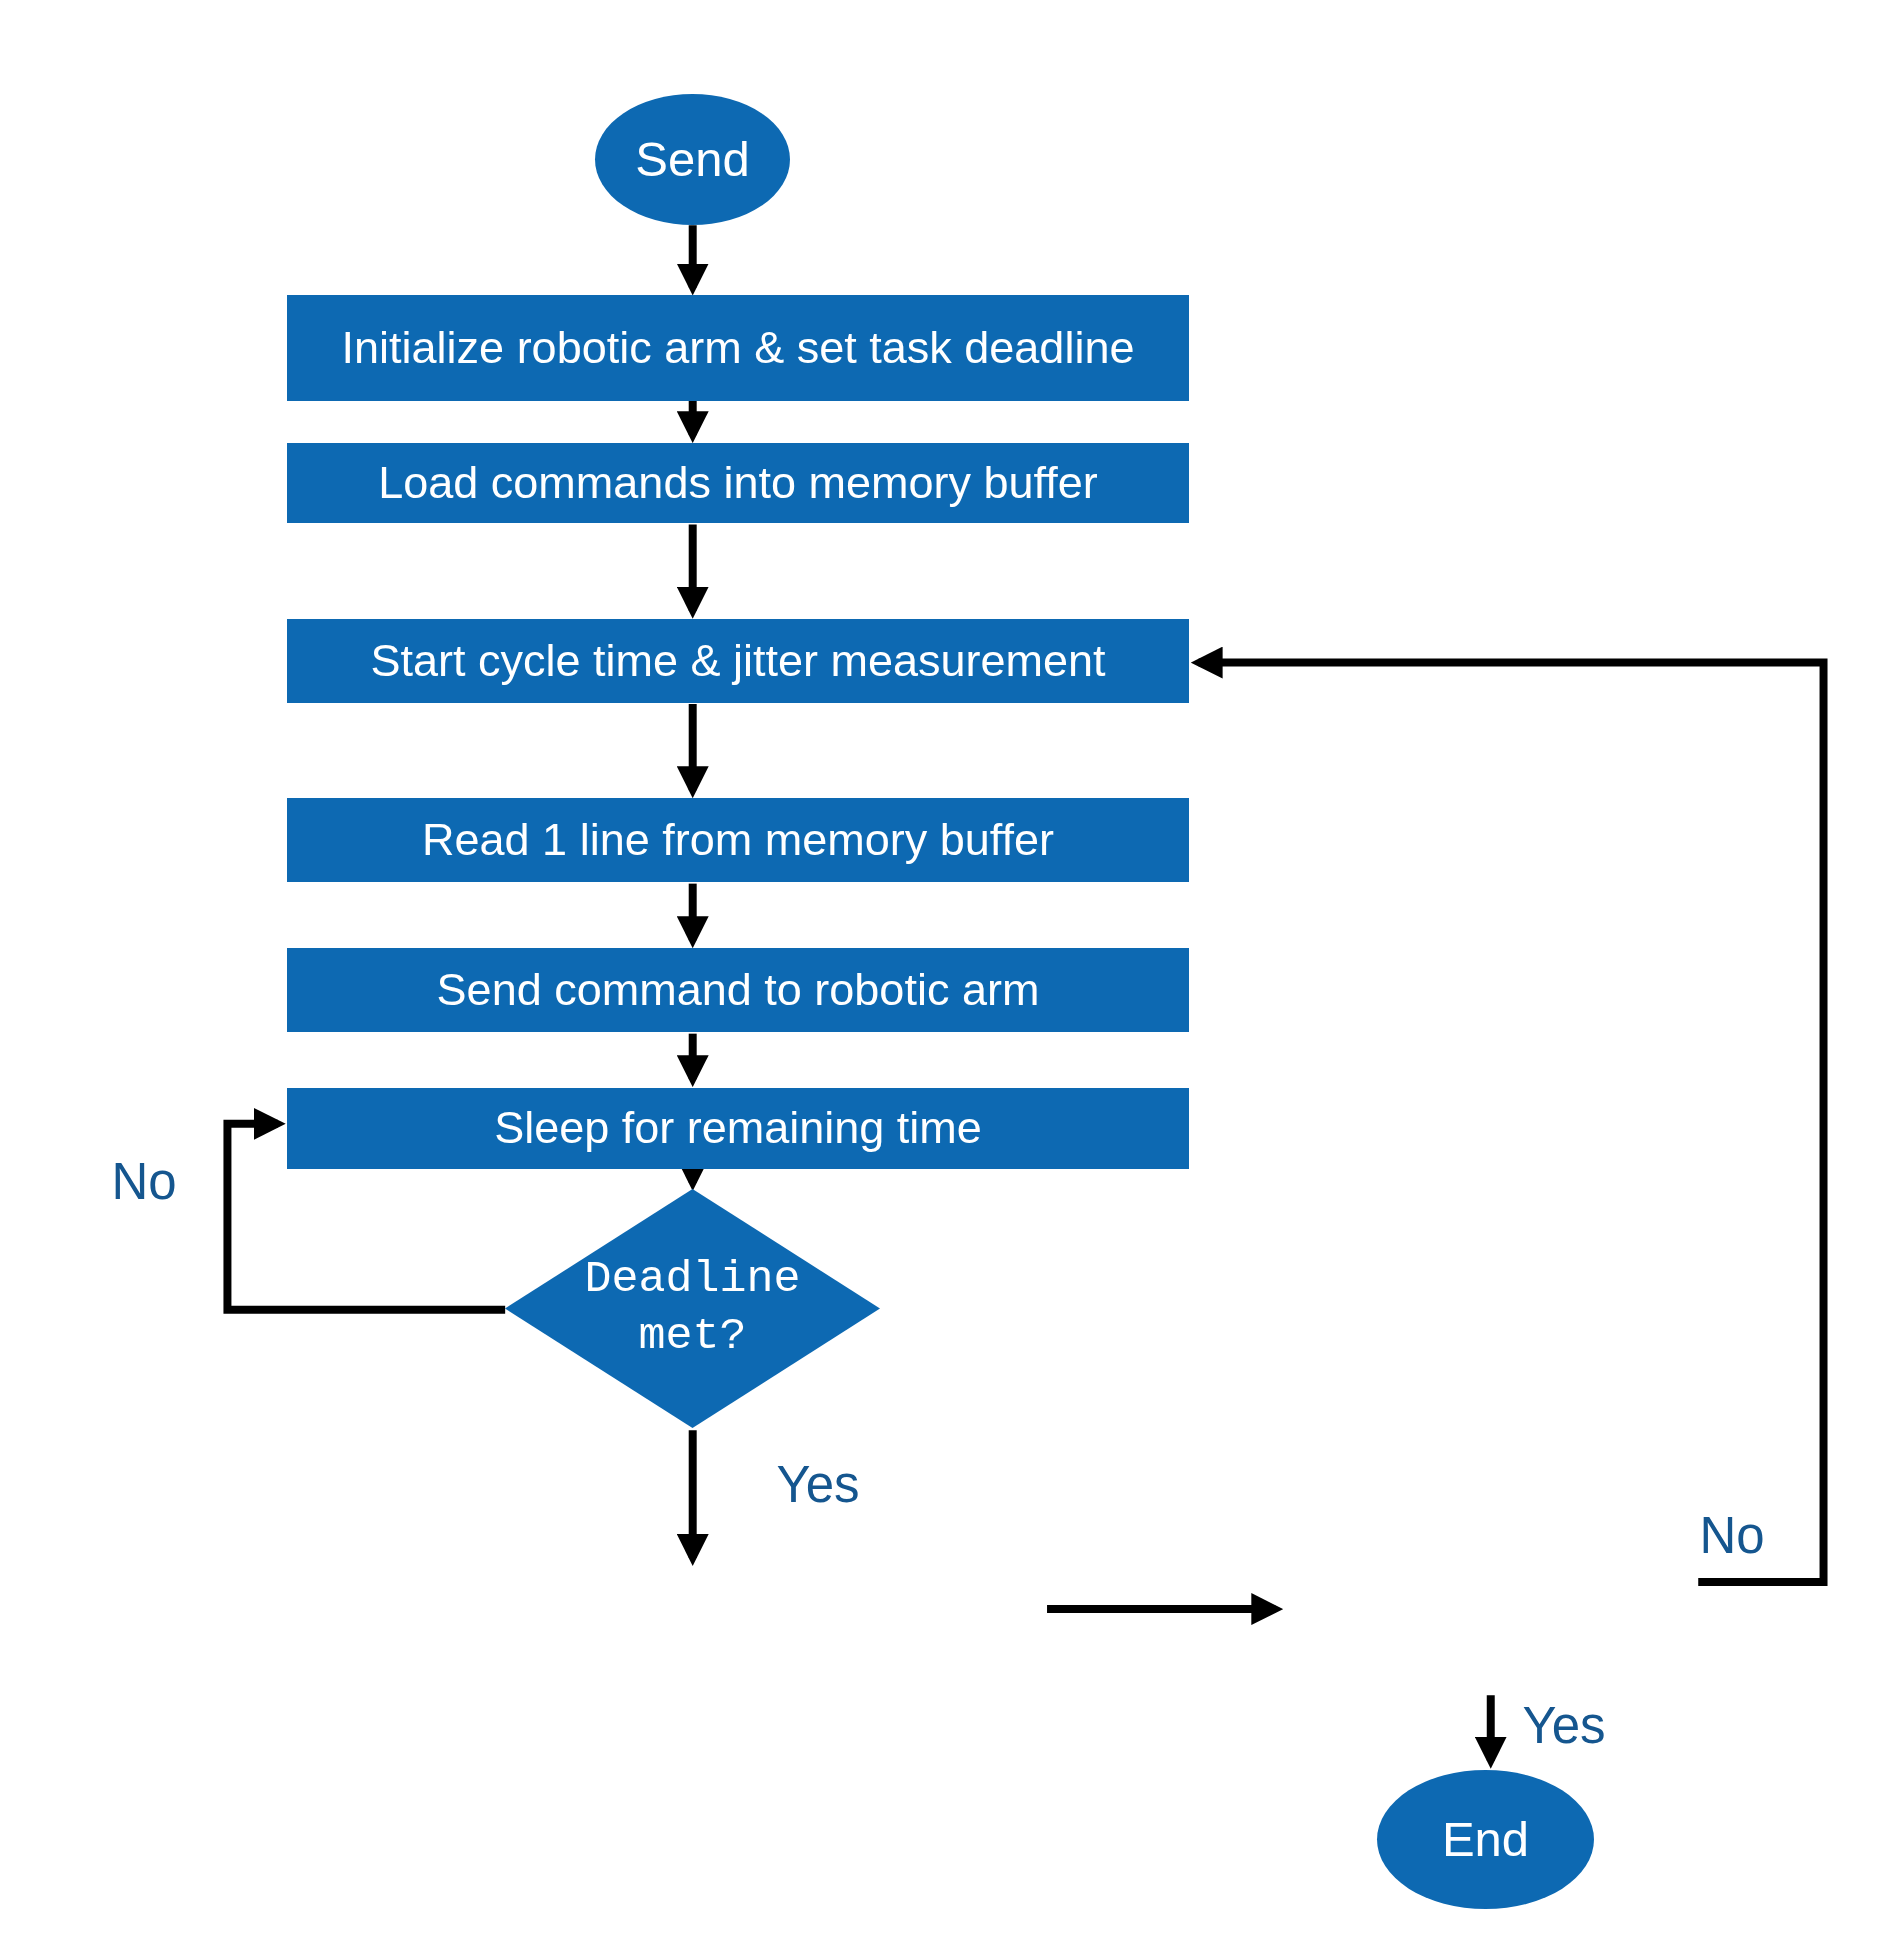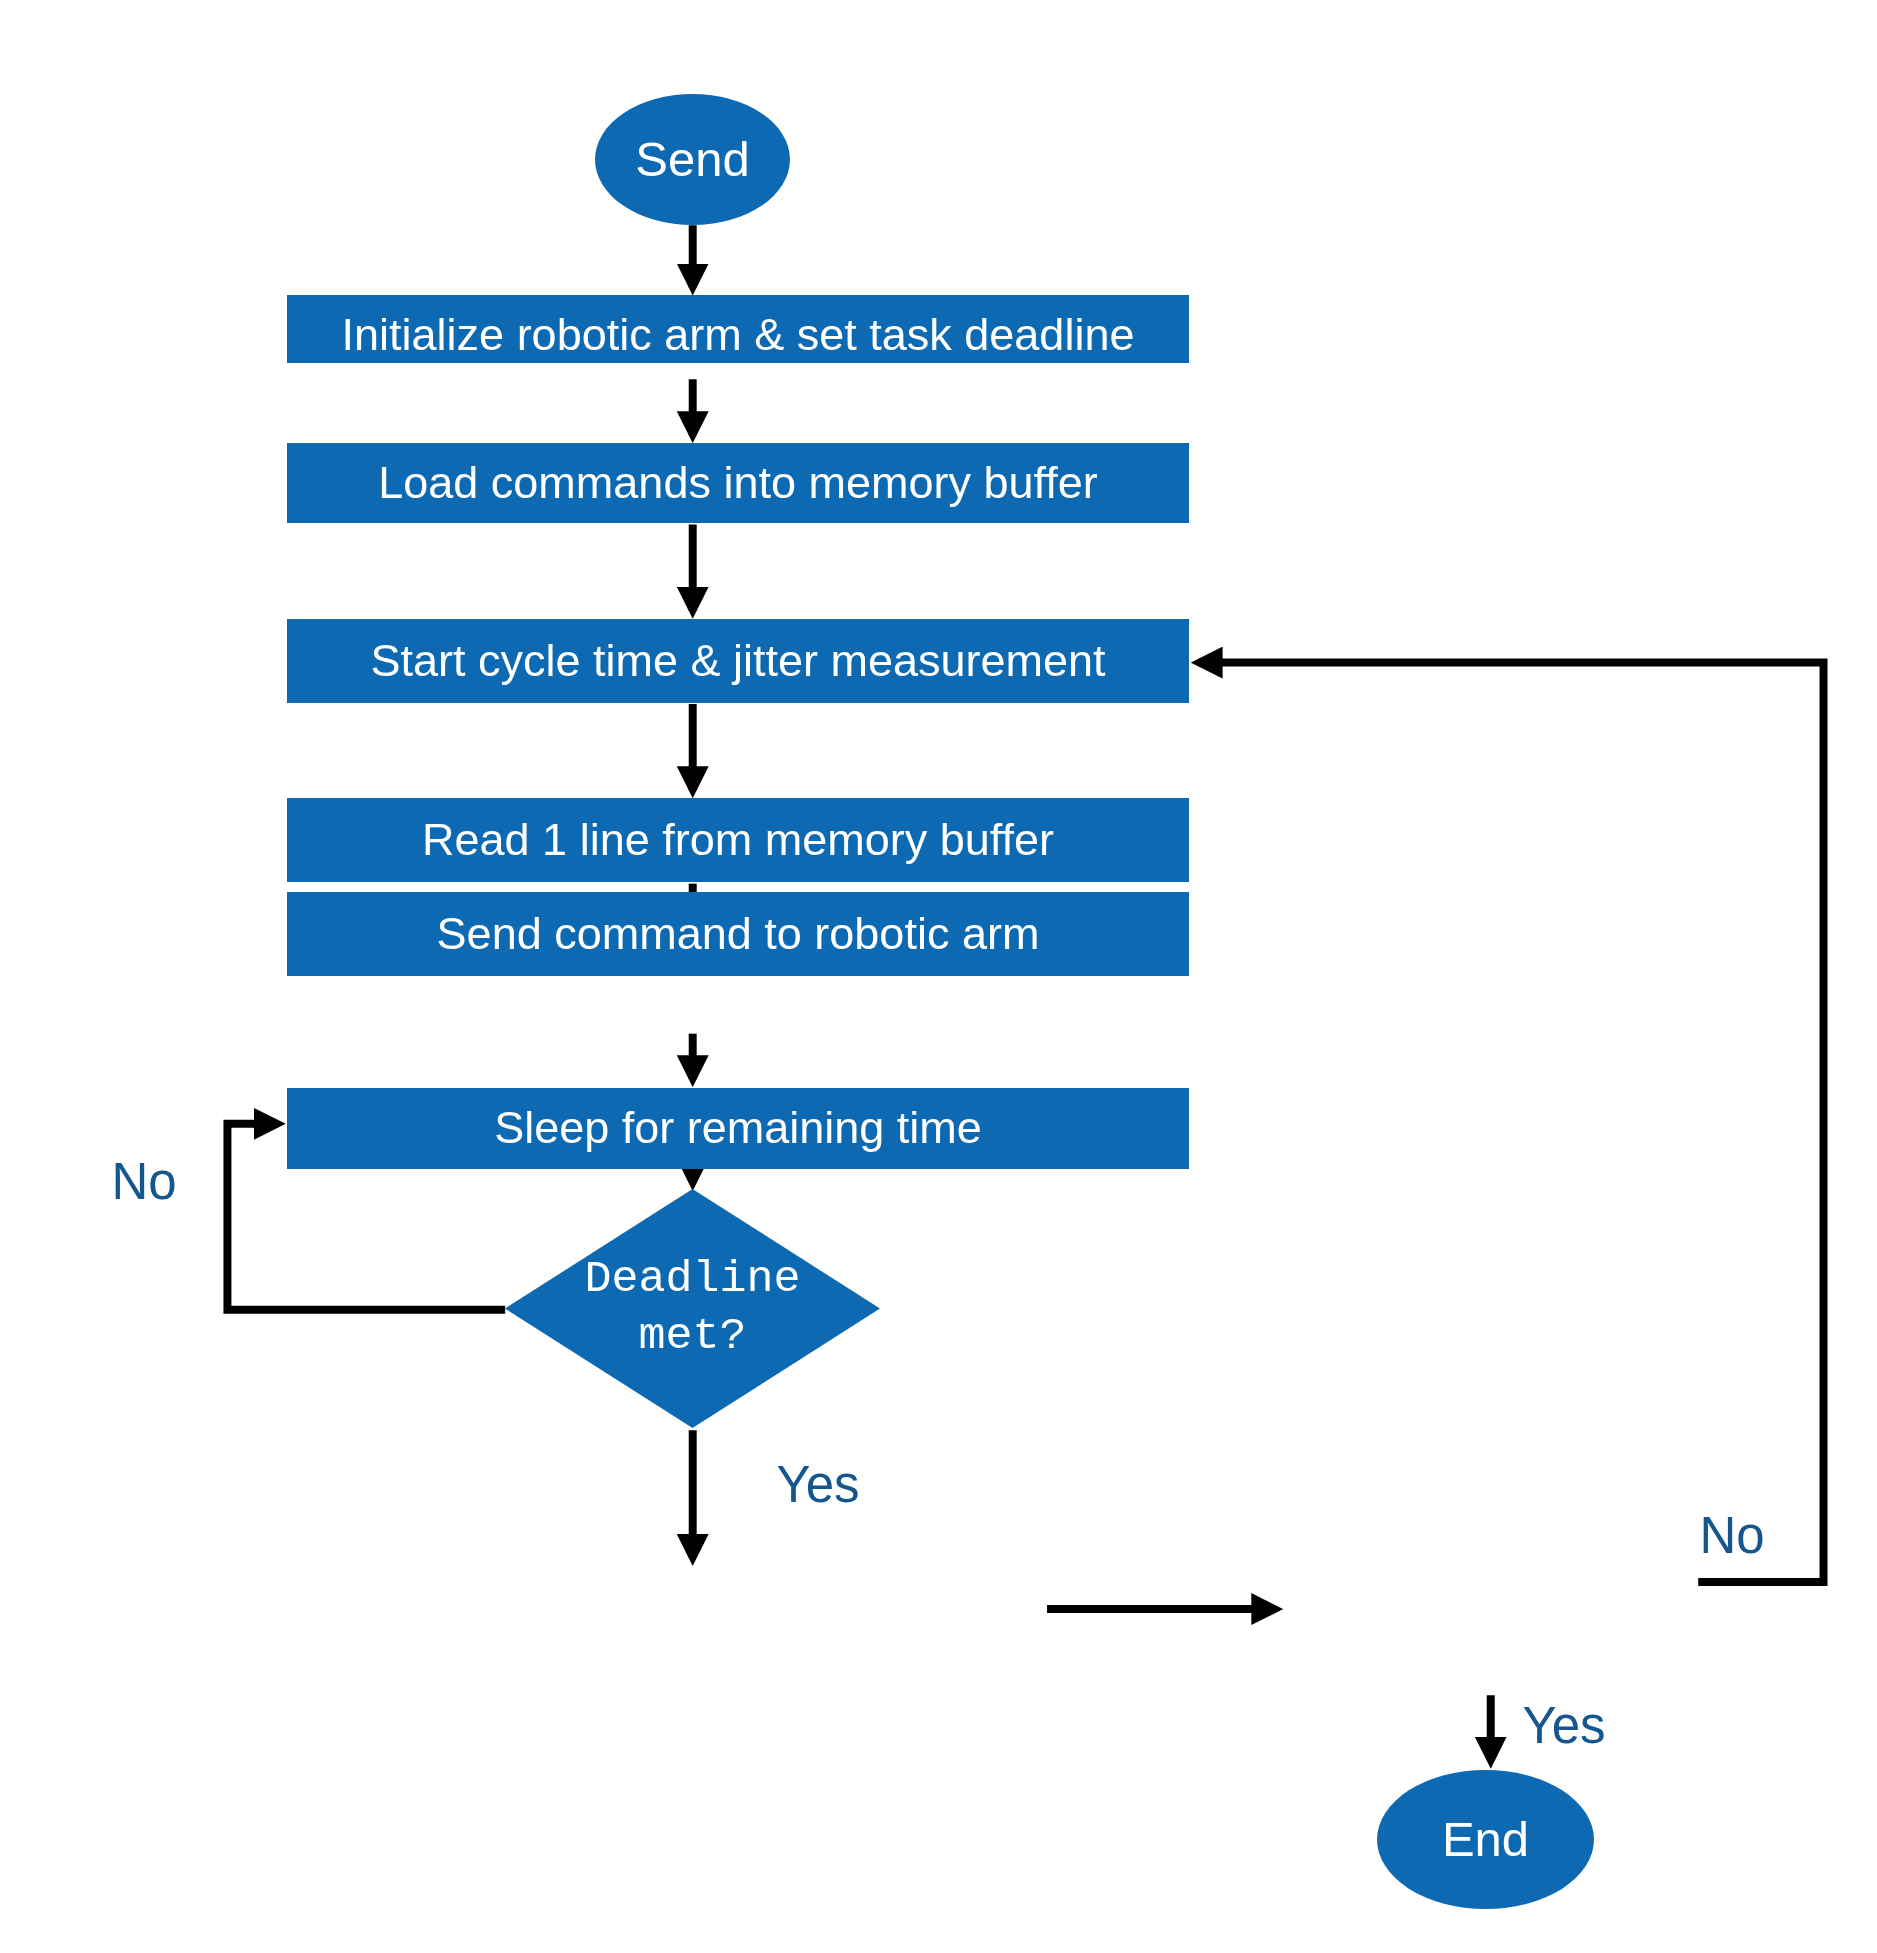--- a/index.html
+++ b/index.html
@@ -49,25 +49,25 @@
   .decision span { position: relative; }
   .edge-label {
     position: absolute;
     color: var(--label-text, #15568f);
     font-size: 51px;
     line-height: 1;
     text-align: center;
   }
   
   #n-start        { left: 595px;  top: 94px;  width: 195px;  height: 131px; }
-  #n-init         { left: 287px;  top: 295px;  width: 902px; height: 68px; align-items: flex-end; }
+  #n-init         { left: 287px;  top: 295px;  width: 902px; height: 106px; }
   #n-load         { left: 287px;  top: 443px;  width: 902px; height: 80px; }
   #n-measure      { left: 287px;  top: 619px;  width: 902px; height: 84px; }
   #n-read         { left: 287px;  top: 798px; width: 902px; height: 84px; }
-  #n-send         { left: 287px;  top: 892px; width: 902px; height: 84px; }
+  #n-send         { left: 287px;  top: 948px; width: 902px; height: 84px; }
   #n-sleep        { left: 287px;  top: 1088px; width: 902px; height: 81px; }
   #n-deadline     { left: 505px;  top: 1189px; width: 375px;  height: 239px; }
   #n-deadline span{ width: 263px; }
   #n-endmeasure   { left: 395px;  top: 1567px; width: 650px;  height: 84px; }
   #n-endbuffer    { left: 1285px; top: 1470px; width: 412px;  height: 223px; }
   #n-endbuffer span{ width: 239px; }
   #n-end          { left: 1377px; top: 1770px; width: 217px;  height: 139px; align-items: center; }
   #lbl-no-deadline  { left: 88px;  top: 1156px; width: 112px; }
   #lbl-yes-deadline { left: 758px;  top: 1459px; width: 120px; }
   #lbl-no-buffer    { left: 1676px; top: 1510px; width: 112px; }

